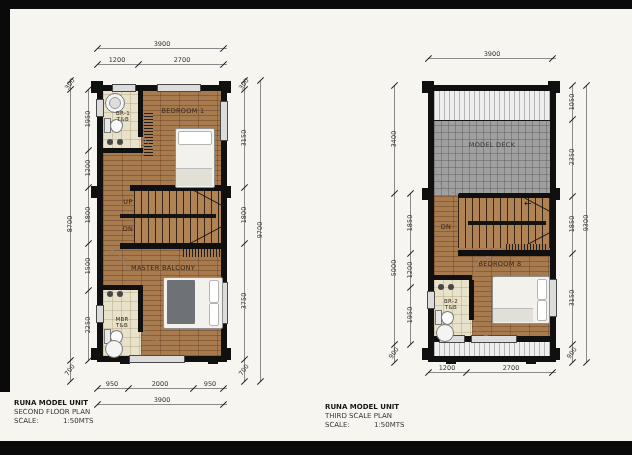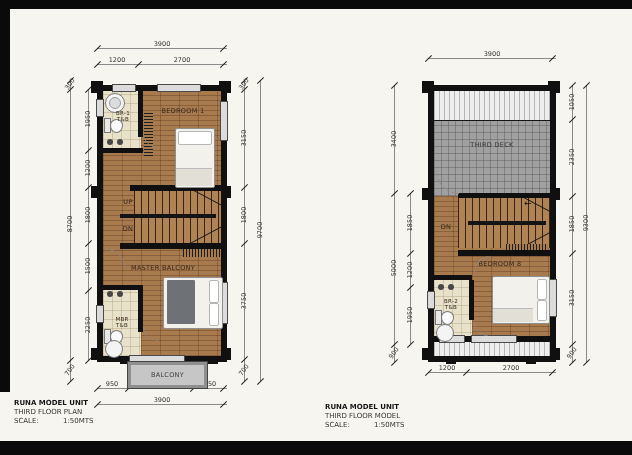--- a/index.html
+++ b/index.html
@@ -194,28 +194,25 @@
   <div class="sdot" style="left:67px;top:251px"></div>
   <div class="roomlbl tiny" style="left:61px;top:276px;width:22px">MBR T&amp;B</div>
   <div class="tank" style="left:54px;top:289px;width:5px;height:13px"></div>
   <div class="bowl" style="left:60px;top:290px;width:11px;height:12px"></div>
   <div class="sink" style="left:55px;top:300px;width:16px;height:16px"></div>
 
   <div class="arc bl" style="left:93px;top:93px;width:14px;height:14px"></div>
   <div class="arc tr" style="left:56px;top:209px;width:18px;height:18px"></div>
   <div class="arc bl" style="left:93px;top:286px;width:14px;height:14px"></div>
 
-  <div class="balc" style="left:78px;top:322px;width:73px;height:20px">
-    <span class="roomlbl">BALCONY</span>
-  </div>
 </div>
 
 <div class="title" style="left:14px;top:399px">
   <span class="t1">RUNA MODEL UNIT</span>
-  <span class="t2">THIRD FLOOR PLAN</span>
+  <span class="t2">SECOND FLOOR PLAN</span>
   <span class="row">
     <span>SCALE:</span>
     <span class="sv">1:50MTS</span>
   </span>
 </div>
 
 <div class="plan" style="left:380px;top:40px">
 
   <div class="dline" style="left:48px;top:18px;width:128px;height:1px"></div>
   <i class="tk" style="left:44px;top:18px"></i>
@@ -292,21 +289,21 @@
   <div class="wall" style="left:78px;top:210px;width:92px;height:6px"></div>
   <div class="wall" style="left:54px;top:235px;width:38px;height:5px"></div>
   <div class="wall" style="left:89px;top:240px;width:5px;height:40px"></div>
   <div class="wall" style="left:54px;top:296px;width:116px;height:6px"></div>
 
   <div class="win" style="left:60px;top:296px;width:24px;height:6px"></div>
   <div class="win" style="left:92px;top:296px;width:44px;height:6px"></div>
   <div class="win" style="left:170px;top:240px;width:6px;height:36px"></div>
   <div class="win" style="left:48px;top:252px;width:6px;height:16px"></div>
 
-  <div class="roomlbl decklbl" style="left:72px;top:101px;width:80px">THIRD DECK</div>
+  <div class="roomlbl decklbl" style="left:72px;top:101px;width:80px">MODEL DECK</div>
   <div class="roomlbl" style="left:56px;top:183px;width:20px">DN</div>
   <div class="arrow" style="left:144px;top:159px">←</div>
   <div class="roomlbl" style="left:80px;top:220px;width:80px">BEDROOM 8</div>
 
   <div class="sdot" style="left:58px;top:244px"></div>
   <div class="sdot" style="left:68px;top:244px"></div>
   <div class="roomlbl tiny" style="left:60px;top:258px;width:22px">BR-2 T&amp;B</div>
   <div class="tank" style="left:55px;top:270px;width:5px;height:13px"></div>
   <div class="bowl" style="left:61px;top:271px;width:11px;height:12px"></div>
   <div class="sink" style="left:56px;top:284px;width:16px;height:16px"></div>
@@ -316,18 +313,18 @@
   <div class="pillow" style="left:157px;top:260px;width:8px;height:19px"></div>
   <div class="throw" style="left:113px;top:268px;width:40px;height:13px"></div>
 
   <div class="arc bl" style="left:56px;top:131px;width:22px;height:22px"></div>
   <div class="arc tl" style="left:94px;top:216px;width:16px;height:16px"></div>
   <div class="arc bl" style="left:94px;top:282px;width:13px;height:13px"></div>
 </div>
 
 <div class="title" style="left:325px;top:403px">
   <span class="t1">RUNA MODEL UNIT</span>
-  <span class="t2">THIRD FLOOR MODEL</span>
+  <span class="t2">THIRD SCALE PLAN</span>
   <span class="row">
     <span>SCALE:</span>
     <span class="sv">1:50MTS</span>
   </span>
 </div>
 
 </body></html>

